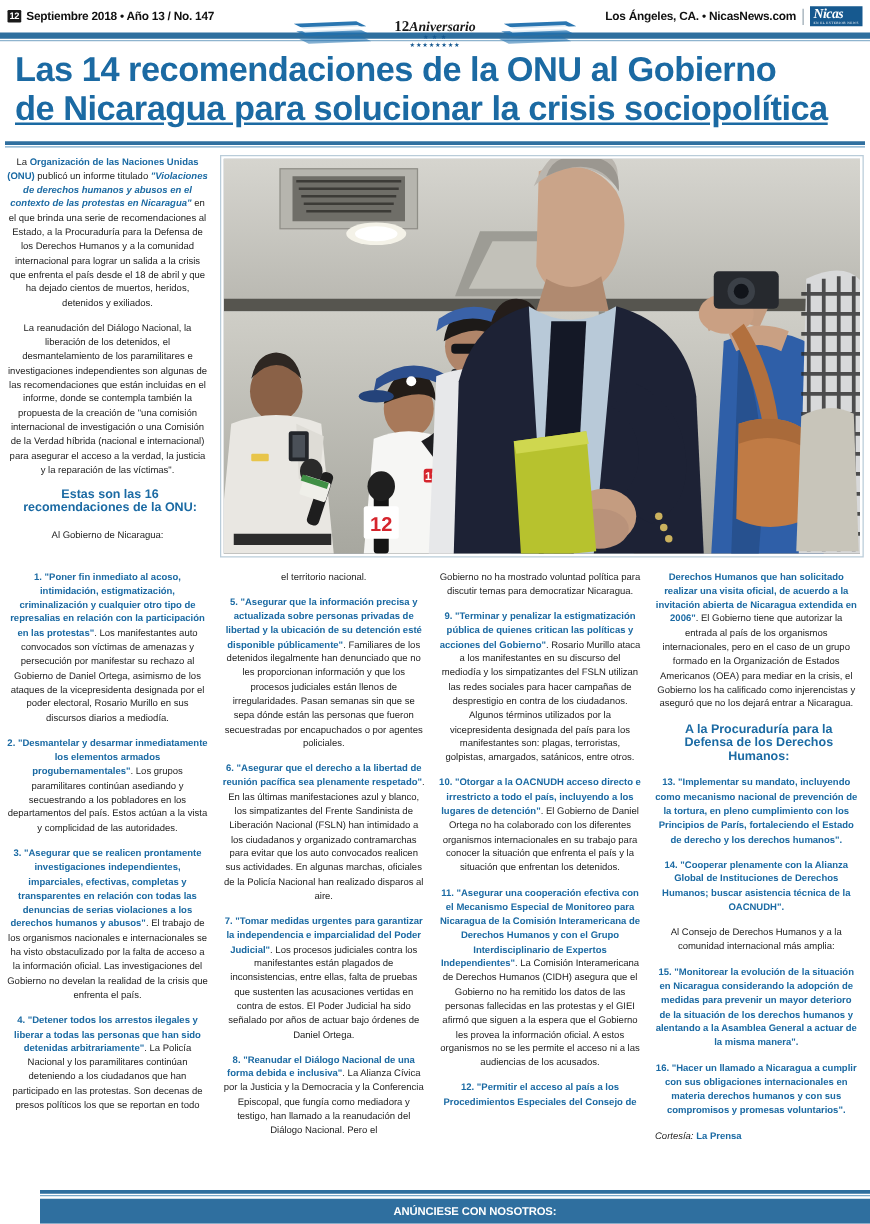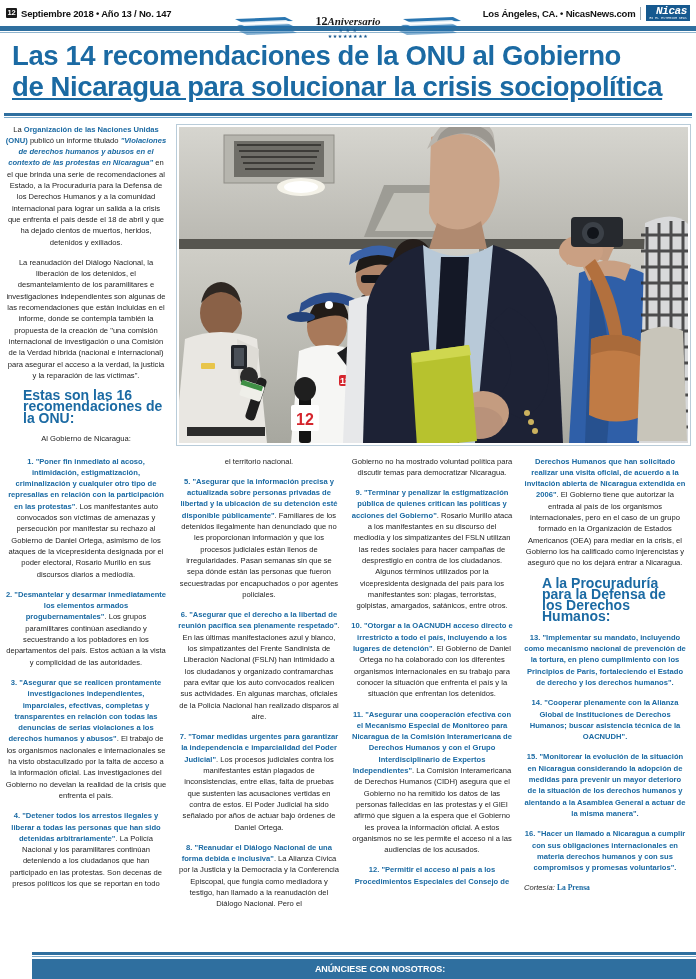--- a/index.html
+++ b/index.html
@@ -95,27 +95,27 @@
     white-space: nowrap;
   }
   .mast-divider {
     width: 1px;
     height: 13px;
     background: #9aa9b4;
   }
   .nicas-logo {
     background: #16598f;
     color: #ffffff;
-    font-family: Liberation Mono, monospace;
+    font-family: Liberation Serif, serif;
     font-weight: bold;
     font-style: italic;
     font-size: 11px;
     line-height: 11px;
     padding: 1px 3px 0 3px;
-    text-align: right;
+    text-align: left;
     letter-spacing: -0.4px;
   }
   .nicas-logo .sub {
     display: block;
     font-size: 2.8px;
     font-style: normal;
     letter-spacing: 0.3px;
     line-height: 4px;
     font-weight: normal;
   }
@@ -217,31 +217,32 @@
     font-weight: bold;
   }
   .bli {
     color: #1b6aa3;
     font-weight: bold;
     font-style: italic;
   }
   .sect-head {
     color: #1b6aa3;
     font-weight: bold;
-    font-size: 14px;
+    font-size: 10px;
     line-height: 11.3px;
-    margin: 0 0 9px 18px;
+    margin: 0 0 9px 4px;
+    text-align: center;
   }
   .credit {
     font-size: 7.6px;
     line-height: 11.3px;
     margin: 2px 0 0 0;
   }
   .credit .it { font-style: italic; color:#1d1d1d; }
-  .credit .nm { color:#1b6aa3; font-weight: bold; font-family: Liberation Serif, serif; }
+  .credit .nm { color:#1b6aa3; font-weight: bold; }
 
   
   .footer-wrap {
     position: absolute;
     left: 0;
     bottom: 0;
     width: 696px;
     margin-left: 32px;
   }
   .frule-1 { height: 3px; background: #2f6f9f; }
@@ -516,20 +517,21 @@
       <p class="body"><span class="bl">10. "Otorgar a la OACNUDH acceso directo e irrestricto a todo el país, incluyendo a los lugares de detención"</span><span>. El Gobierno de Daniel Ortega no ha colaborado con los diferentes organismos internacionales en su trabajo para conocer la situación que enfrenta el país y la situación que enfrentan los detenidos.</span></p>
       <p class="body"><span class="bl">11. "Asegurar una cooperación efectiva con el Mecanismo Especial de Monitoreo para Nicaragua de la Comisión Interamericana de Derechos Humanos y con el Grupo Interdisciplinario de Expertos Independientes"</span><span>. La Comisión Interamericana de Derechos Humanos (CIDH) asegura que el Gobierno no ha remitido los datos de las personas fallecidas en las protestas y el GIEI afirmó que siguen a la espera que el Gobierno les provea la información oficial. A estos organismos no se les permite el acceso ni a las audiencias de los acusados.</span></p>
       <p class="body"><span class="bl">12. "Permitir el acceso al país a los Procedimientos Especiales del Consejo de</span></p>
     </div>
 
     <div class="col">
       <p class="body"><span class="bl">Derechos Humanos que han solicitado realizar una visita oficial, de acuerdo a la invitación abierta de Nicaragua extendida en 2006"</span><span>. El Gobierno tiene que autorizar la entrada al país de los organismos internacionales, pero en el caso de un grupo formado en la Organización de Estados Americanos (OEA) para mediar en la crisis, el Gobierno los ha calificado como injerencistas y aseguró que no los dejará entrar a Nicaragua.</span></p>
       <p class="sect-head">A la Procuraduría para la Defensa de los Derechos Humanos:</p>
       <p class="body"><span class="bl">13. "Implementar su mandato, incluyendo como mecanismo nacional de prevención de la tortura, en pleno cumplimiento con los Principios de París, fortaleciendo el Estado de derecho y los derechos humanos".</span></p>
       <p class="body"><span class="bl">14. "Cooperar plenamente con la Alianza Global de Instituciones de Derechos Humanos; buscar asistencia técnica de la OACNUDH".</span></p>
+      <p class="body">Al Consejo de Derechos Humanos y a la comunidad internacional más amplia:</p>
       <p class="body"><span class="bl">15. "Monitorear la evolución de la situación en Nicaragua considerando la adopción de medidas para prevenir un mayor deterioro de la situación de los derechos humanos y alentando a la Asamblea General a actuar de la misma manera".</span></p>
       <p class="body"><span class="bl">16. "Hacer un llamado a Nicaragua a cumplir con sus obligaciones internacionales en materia derechos humanos y con sus compromisos y promesas voluntarios".</span></p>
       <p class="credit"><span class="it">Cortesía:</span> <span class="nm">La Prensa</span></p>
     </div>
 
   </div>
 </div>
 
 <div class="footer-wrap">
   <div class="frule-1"></div>

